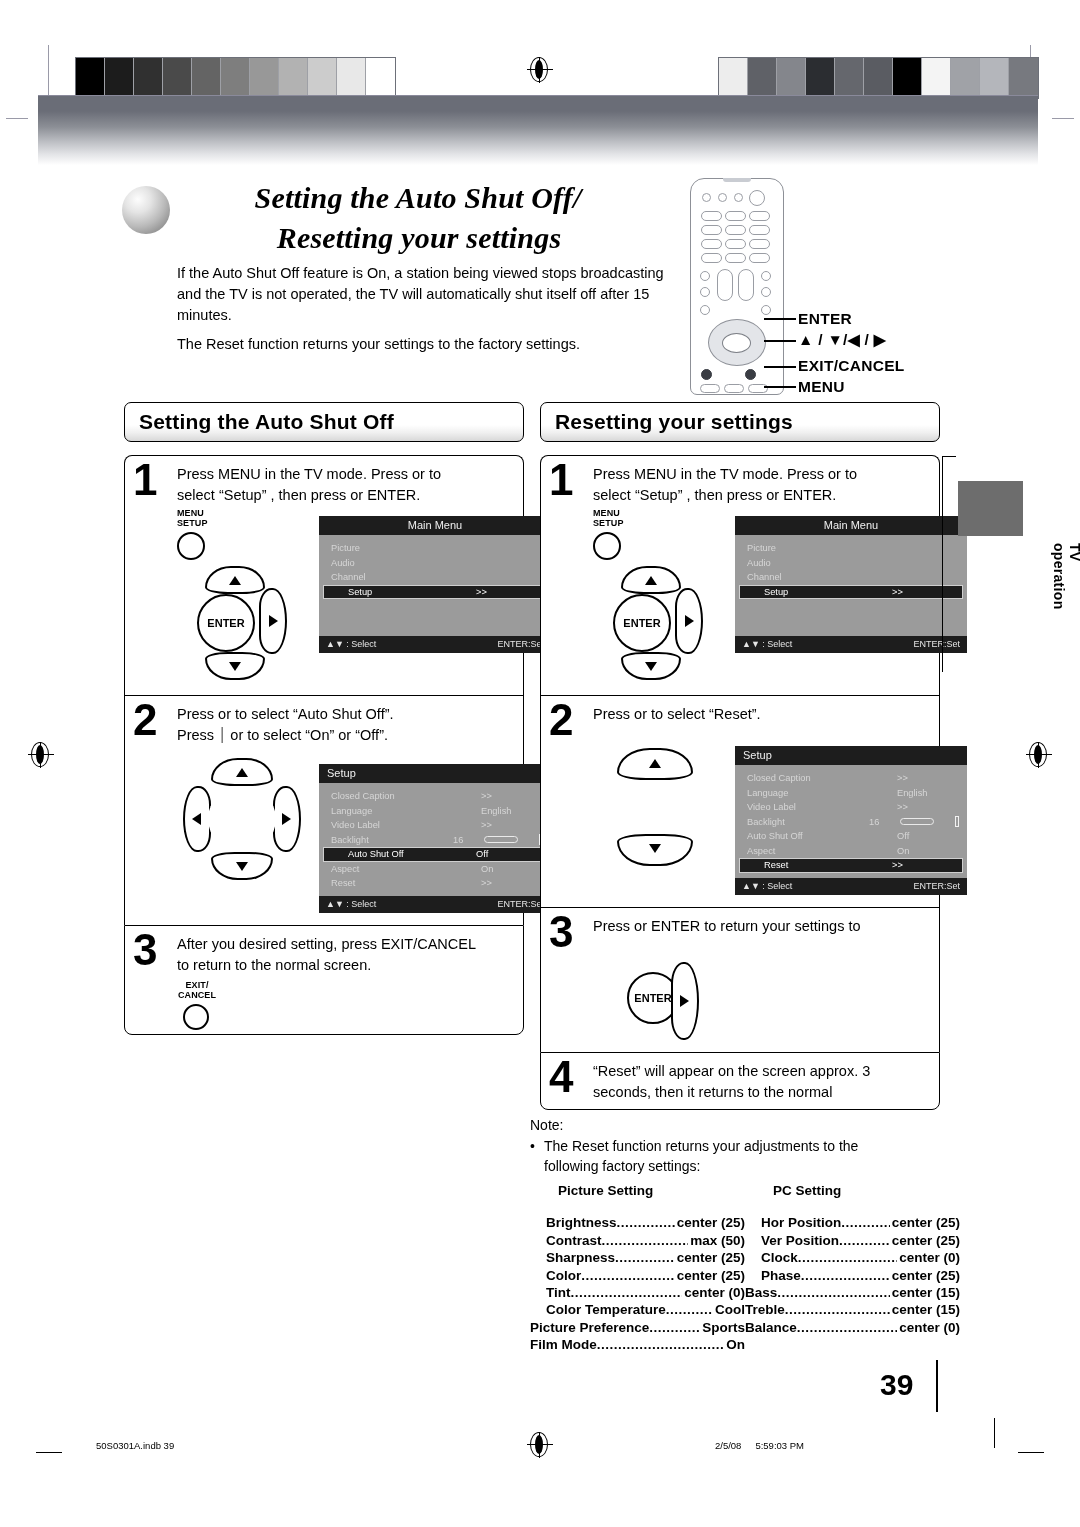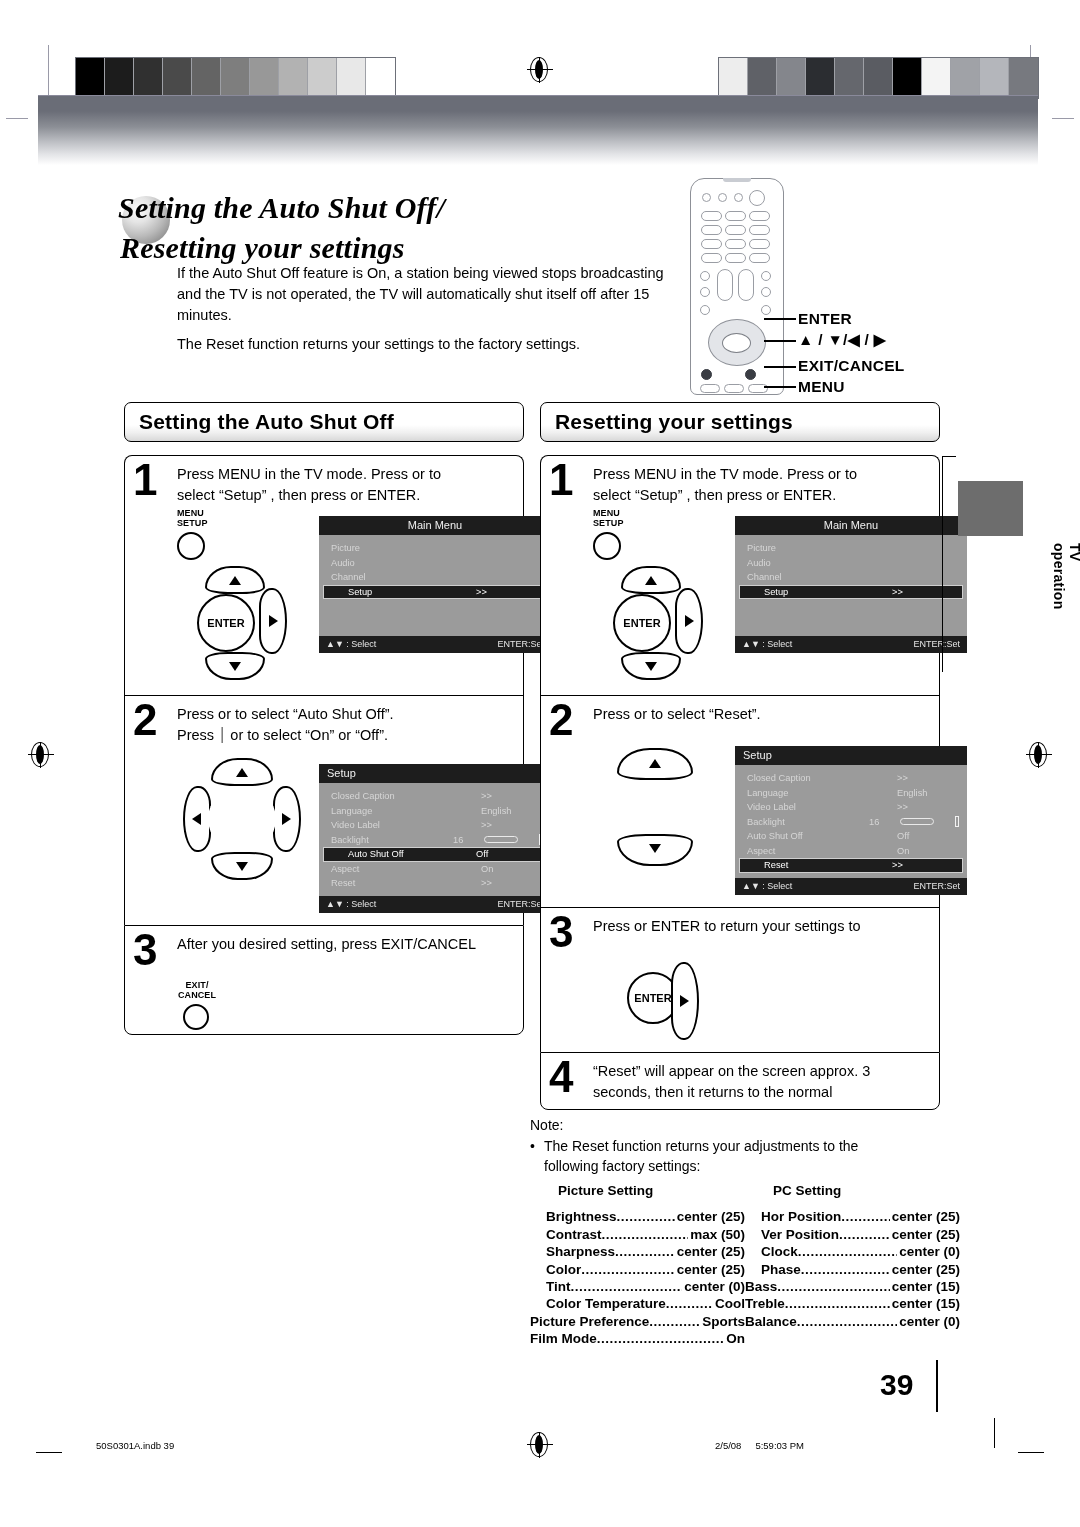--- a/index.html
+++ b/index.html
@@ -15,21 +15,21 @@
   #grad-band{position:absolute;left:38px;top:96px;width:1000px;height:69px;
     background:linear-gradient(to bottom,#6a6d77 0%,#6a6d77 22%,#8c8f96 45%,#bcbec3 66%,#e2e3e6 84%,#fff 100%);}
   #grad-topline{position:absolute;left:38px;top:95px;width:1000px;height:1px;background:#8a8a9b;}
   .reg-mark{position:absolute;width:26px;height:26px;}
   .reg-mark .ring{position:absolute;left:3px;top:0;width:18px;height:25px;border:1.5px solid #000;border-radius:50%;box-sizing:border-box;}
   .reg-mark .blob{position:absolute;left:8px;top:3px;width:8px;height:19px;background:#000;border-radius:50%;}
   .reg-mark .hl{position:absolute;left:0;top:12px;width:26px;height:1.4px;background:#000;}
   .reg-mark .vl{position:absolute;left:12px;top:0;width:1.4px;height:26px;background:#000;}
 
   
-  #title-block{position:absolute;left:118px;top:188px;width:600px;}
+  #title-block{position:absolute;left:118px;top:178px;width:600px;text-align:center;}
   .title-ball{position:absolute;left:4px;top:8px;width:48px;height:48px;border-radius:50%;
     background:radial-gradient(circle at 33% 28%,#fdfdfd 0%,#e4e4e4 28%,#b9b9b9 58%,#8f8f8f 82%,#cfcfcf 100%);}
   .title-line{font-family:"Liberation Serif",serif;font-style:italic;font-weight:bold;font-size:30px;
     line-height:40px;letter-spacing:.2px;position:relative;z-index:2;}
   #title-line2{margin-left:2px;}
 
   .intro{position:absolute;left:177px;width:500px;font-size:14.5px;line-height:21px;}
   #intro-1{top:263px;}
   #intro-2{top:334px;}
 
@@ -114,21 +114,21 @@
   #sidetab-rule-top{position:absolute;left:942px;top:456px;width:14px;height:1px;background:#000;}
 
   
   #note-block{position:absolute;left:530px;top:1115px;width:430px;font-size:14px;line-height:20px;}
   #note-bullets{margin-top:1px;}
   .note-li{display:flex;}
   .note-li .dot{width:14px;}
   #fs-table{position:absolute;left:530px;top:1182px;width:430px;font-size:13.5px;font-weight:bold;line-height:17.4px;}
   #fs-table .cols{display:flex;}
   #fs-table .col{width:215px;}
-  #fs-table .hdr{margin-bottom:9px;padding-left:28px;}
+  #fs-table .hdr{margin-bottom:15px;padding-left:28px;}
   #fs-table .frow{display:flex;white-space:nowrap;overflow:hidden;}
   #fs-table .frow.ind{padding-left:16px;}
   #fs-table .fname{flex:0 0 auto;}
   #fs-table .dots{flex:1 1 auto;overflow:hidden;white-space:nowrap;letter-spacing:.5px;min-width:4px;}
   #fs-table .fval{flex:0 0 auto;padding-left:2px;}
 
   #pagenum{position:absolute;left:880px;top:1368px;font-size:30px;font-weight:bold;}
   #pagerule{position:absolute;left:936px;top:1360px;width:2px;height:52px;background:#000;}
 
   
@@ -363,20 +363,21 @@
       <span>▲▼ : Select</span>
       <span>ENTER:Set</span>
     </div>
   </div>
 </div>
 
 <div class="panel rbot" style="left:124px;top:925px;width:400px;height:110px;">
   <div class="stepnum">3</div>
   <div class="steptext">
     <div>After you desired setting, press EXIT/CANCEL</div>
+    <div>to return to the normal screen.</div>
   </div>
   <div class="keycap" style="left:52px;top:54px;text-align:center;width:40px;">
     <div>EXIT/</div>
     <div>CANCEL</div>
   </div>
   <div class="keycircle" style="left:58px;top:78px;width:26px;height:26px;"></div>
 </div>
 
 <div class="panel rtop nobottom" style="left:540px;top:455px;width:400px;height:240px;">
   <div class="stepnum">1</div>

